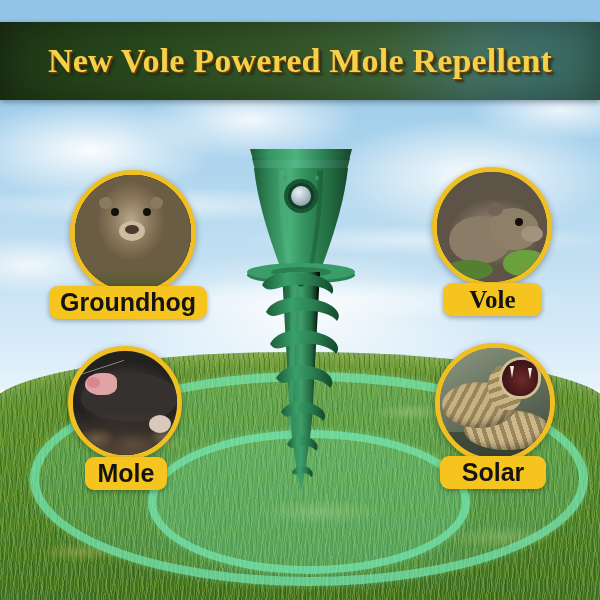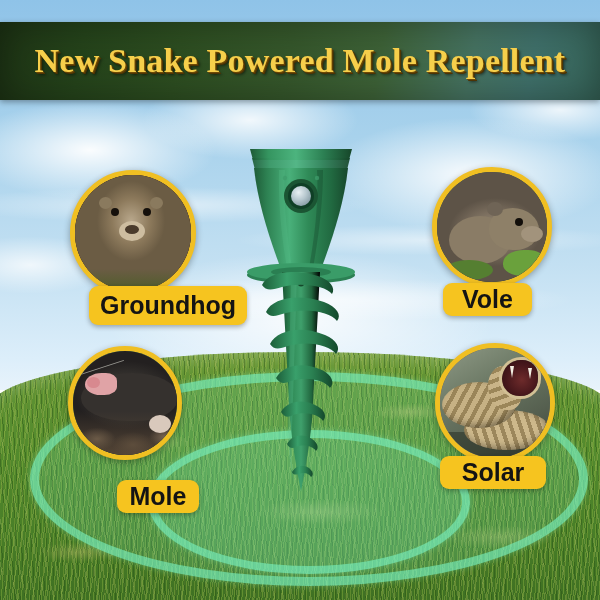--- a/index.html
+++ b/index.html
@@ -309,69 +309,69 @@
       <path d="M266,312 C272,298 298,293 324,302 C337,307 342,315 337,321 C331,312 306,307 286,313 C276,316 270,318 266,312 Z"></path>
       <path d="M270,344 C277,330 301,325 325,335 C337,340 341,348 336,354 C330,345 307,340 288,346 C279,349 274,350 270,344 Z"></path>
       <path d="M276,378 C283,365 303,361 322,370 C332,375 335,383 330,388 C325,380 306,376 291,381 C284,384 280,384 276,378 Z"></path>
       <path d="M281,412 C287,401 303,398 317,406 C325,410 327,417 323,421 C319,414 304,411 293,415 C288,418 284,417 281,412 Z"></path>
       <path d="M287,444 C292,435 303,433 312,439 C318,443 319,448 316,451 C313,446 303,444 296,447 C292,449 289,448 287,444 Z"></path>
       <path d="M292,472 C296,465 303,464 309,468 C313,471 314,475 311,477 C309,473 303,472 299,474 C296,475 293,475 292,472 Z"></path>
     </g>
   </svg>
 
   <div class="banner">
-    <div class="banner-title">New Snake Powered Mole Repellent</div>
+    <div class="banner-title">New Vole Powered Mole Repellent</div>
   </div>
 
   <div class="pest">
     <div class="pest-circle" style="left:70px; top:170px; width:116px; height:116px;">
       <div class="ph ph-groundhog">
         <div class="gh-earL"></div>
         <div class="gh-earR"></div>
         <div class="gh-eyeL"></div>
         <div class="gh-eyeR"></div>
         <div class="gh-snout"></div>
         <div class="gh-nose"></div>
         <div class="gh-grass"></div>
       </div>
     </div>
-    <div class="pest-label" style="left:49px; top:286px; width:158px; height:39px; font-size:25px;margin-left:40px;">
+    <div class="pest-label" style="left:49px; top:286px; width:158px; height:33px; font-size:25px;">
       <span>Groundhog</span>
     </div>
   </div>
 
   <div class="pest">
     <div class="pest-circle" style="left:432px; top:167px; width:110px; height:110px;">
       <div class="ph ph-vole">
         <div class="vl-body"></div>
         <div class="vl-head"></div>
         <div class="vl-ear"></div>
         <div class="vl-snout"></div>
         <div class="vl-eye"></div>
         <div class="vl-leaf"></div>
         <div class="vl-leaf2"></div>
       </div>
     </div>
-    <div class="pest-label" style="left:443px; top:283px; width:89px; height:33px; font-size:25px;">
+    <div class="pest-label" style="left:443px; top:283px; width:99px; height:33px; font-size:25px;font-family:Liberation Serif, serif;">
       <span>Vole</span>
     </div>
   </div>
 
   <div class="pest">
     <div class="pest-circle" style="left:68px; top:346px; width:104px; height:104px;">
       <div class="ph ph-mole">
         <div class="ml-body"></div>
         <div class="ml-snout"></div>
         <div class="ml-nose"></div>
         <div class="ml-whisk"></div>
         <div class="ml-dirt"></div>
         <div class="ml-paw"></div>
       </div>
     </div>
-    <div class="pest-label" style="left:85px; top:480px; width:82px; height:33px; font-size:25px;margin-left:32px;">
+    <div class="pest-label" style="left:85px; top:457px; width:82px; height:33px; font-size:25px;">
       <span>Mole</span>
     </div>
   </div>
 
   <div class="pest">
     <div class="pest-circle" style="left:435px; top:343px; width:110px; height:110px;">
       <div class="ph ph-snake">
         <div class="sn-bg"></div>
         <div class="sn-coil2"></div>
         <div class="sn-coil1"></div>

